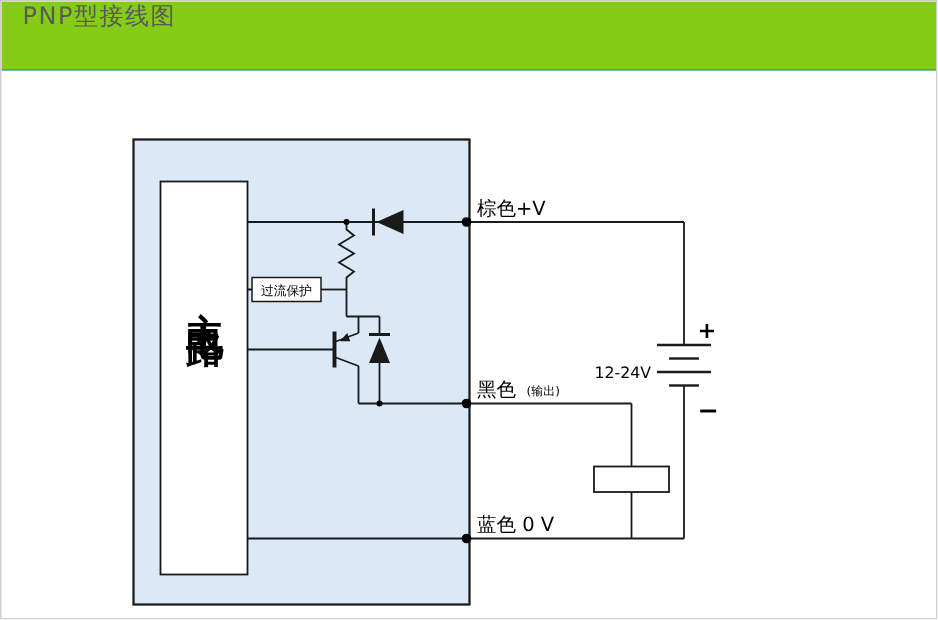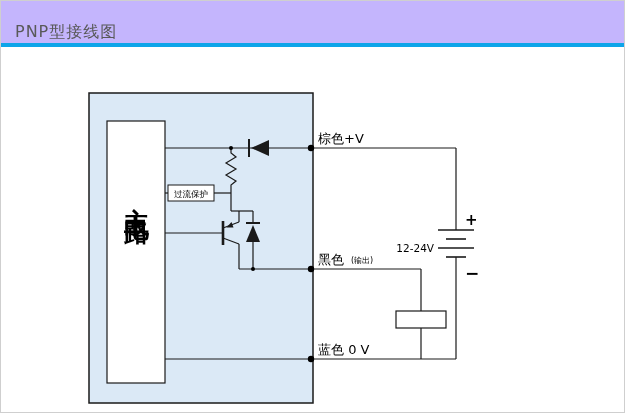--- a/index.html
+++ b/index.html
@@ -7,23 +7,23 @@
     position:relative;
     width:625px;height:413px;
     background:#ffffff;
     border:1px solid #cfcfcf;
     box-sizing:border-box;
     overflow:hidden;
     font-family:"DejaVu Sans","Liberation Sans",sans-serif;
   }
   .titlebar{
     position:absolute;top:0;left:0;right:0;height:46px;
-    background:#c4b5fd;
-    border-bottom:4px solid #0ea5e9;
-    display:flex;align-items:flex-end;
+    background:#84cc16;
+    border-bottom:1px solid #0ea5e9;
+    display:flex;align-items:flex-start;
     padding-left:14px;
     box-sizing:border-box;
   }
   .title{
     font-size:16px;
     color:#595959;
     letter-spacing:1px;
   }
   .diagram{position:absolute;top:0;left:0;width:625px;height:413px;}
   svg{position:absolute;top:0;left:0;}

